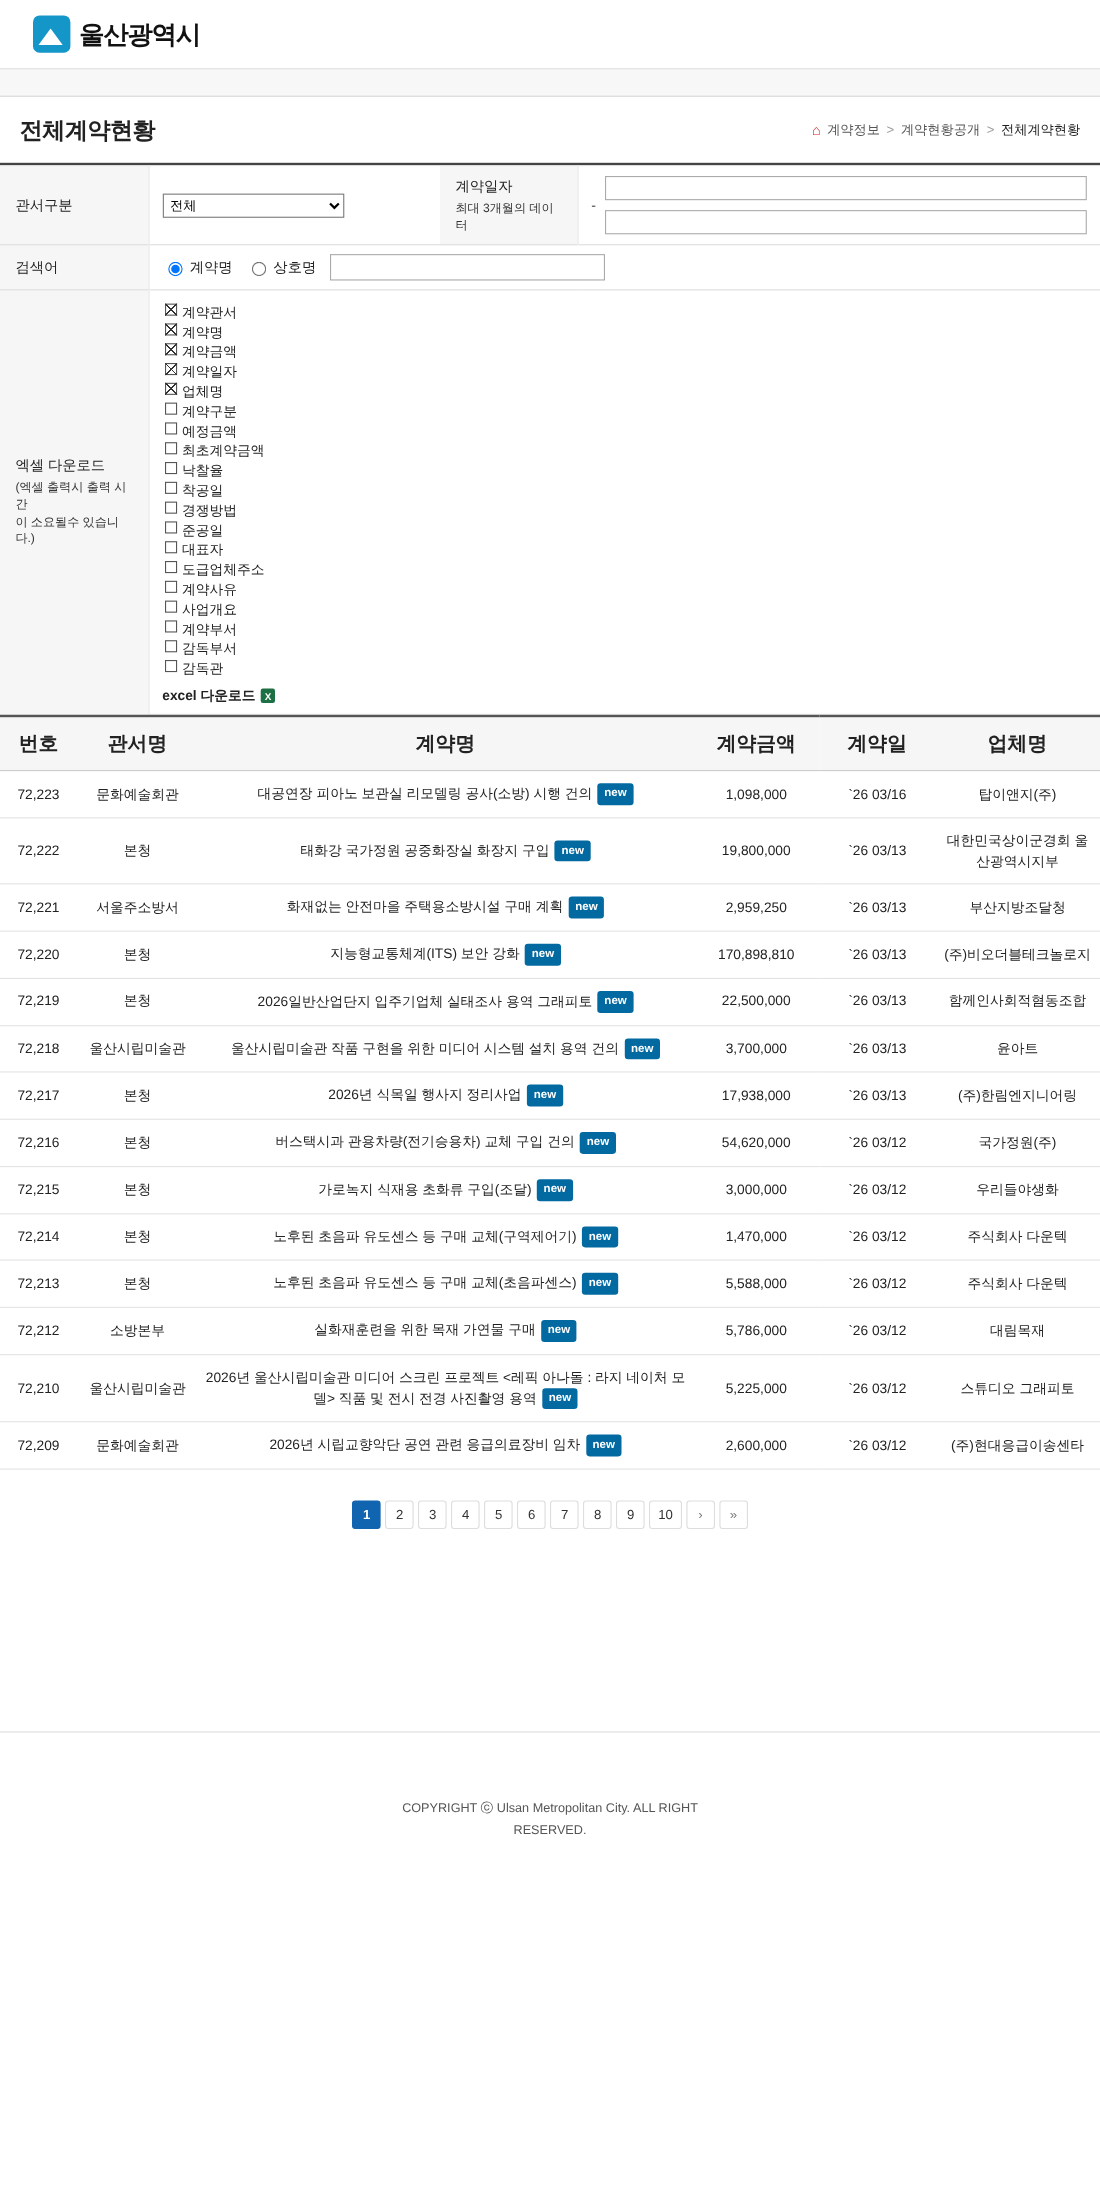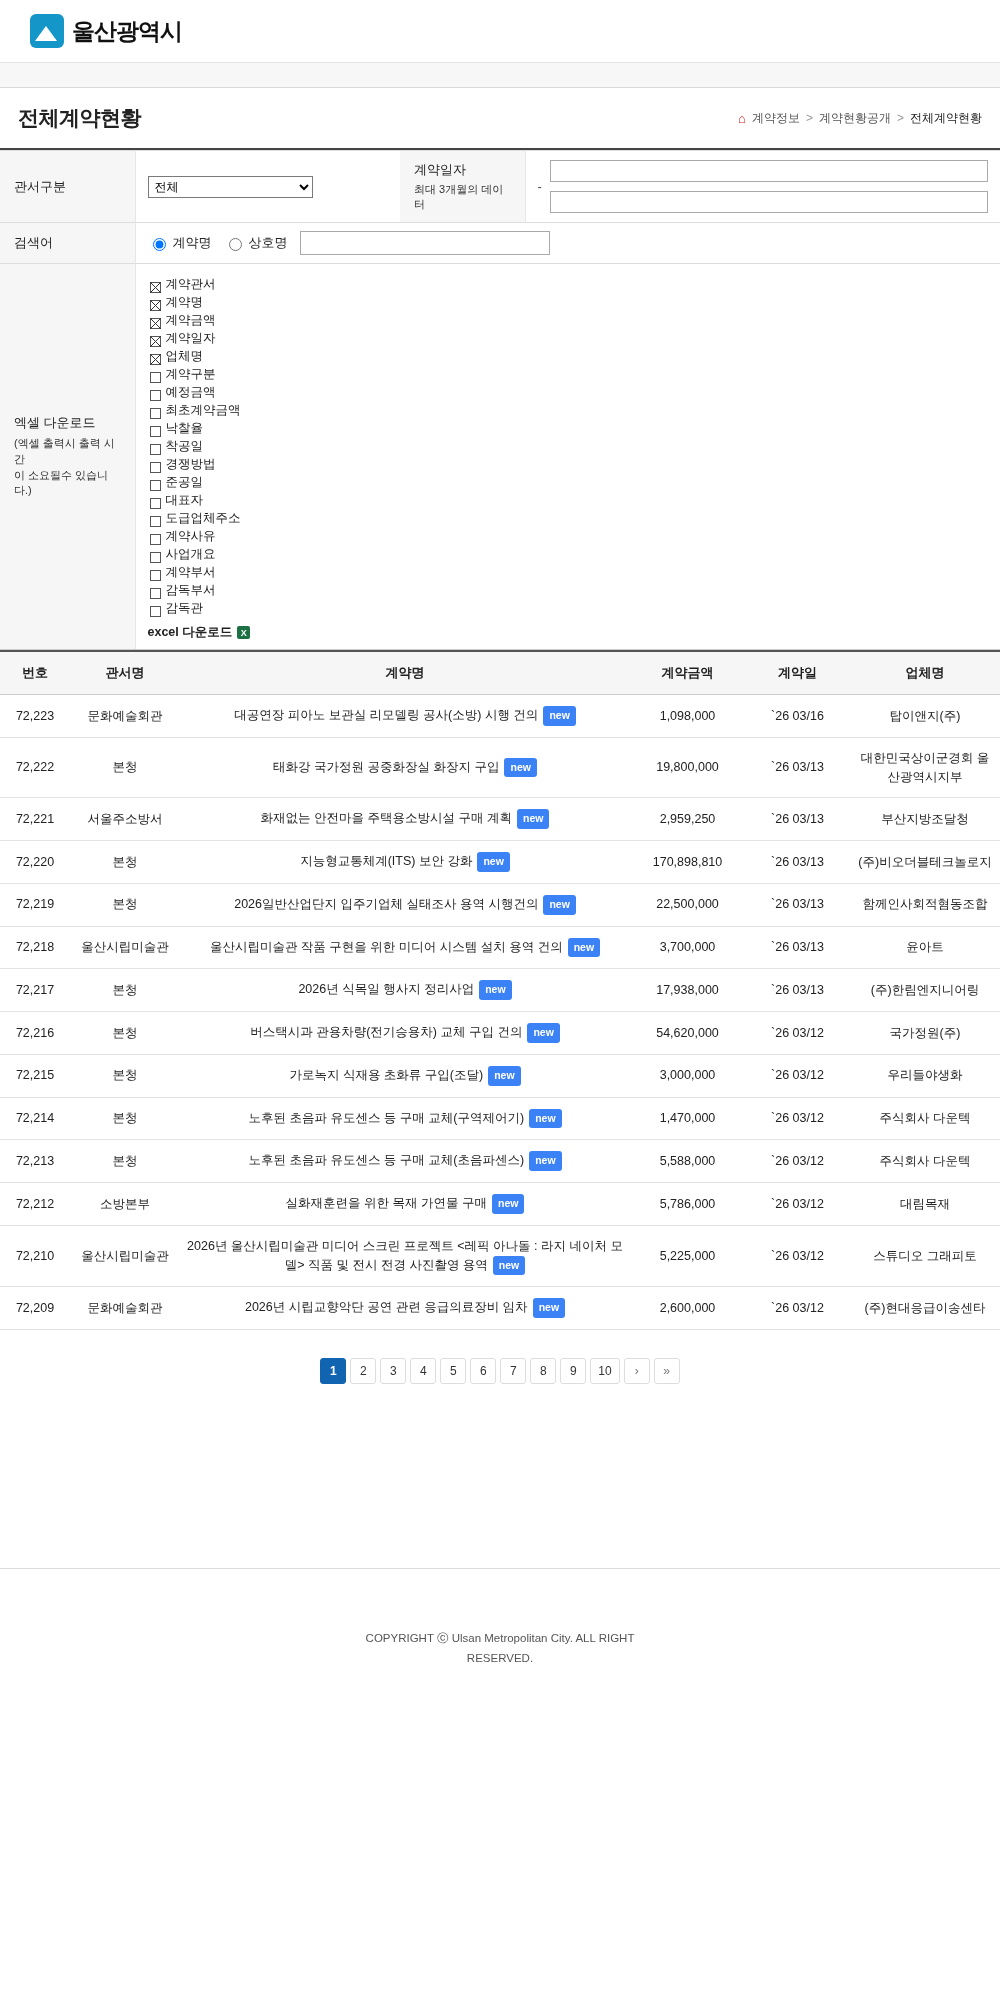--- a/index.html
+++ b/index.html
@@ -122,21 +122,21 @@
   }
   .dash { font-size: 13px; color: #444; }
   .radio-row { display: flex; align-items: center; gap: 4px; }
   .radio-row label { font-size: 13px; margin-right: 8px; }
   .kw-input { width: 250px; height: 24px; }
 
   
   .excel-th { vertical-align: middle !important; }
   .excel-note { font-size: 11px; color: #333; line-height: 1.45; margin-top: 4px; }
   .chk-list { display: flex; flex-direction: column; gap: 1px; padding: 4px 0 0 2px; }
-  .chk-item { display: flex; align-items: flex-end; gap: 5px; font-size: 12.5px; }
+  .chk-item { display: flex; align-items: flex-start; gap: 5px; font-size: 12.5px; }
   .box {
     width: 11px; height: 11px;
     border: 1px solid #555;
     background: #fff;
     display: inline-block;
     position: relative;
     flex: 0 0 auto;
   }
   .box.checked:after {
     content: "";
@@ -156,40 +156,40 @@
   }
 
   
   table.list {
     width: 100%;
     border-collapse: collapse;
     table-layout: fixed;
   }
   table.list th {
     background: #f6f6f6;
-    font-size: 13px;
+    font-size: 18px;
     font-weight: bold;
     padding: 12px 0;
     border-top: 2px solid #555;
     border-bottom: 1px solid #ccc;
     text-align: center;
   }
   table.list td {
     font-size: 12.5px;
     padding: 11px 6px;
     border-bottom: 1px solid #e3e3e3;
     text-align: center;
     vertical-align: middle;
     line-height: 1.5;
   }
   td.name { text-align: left; padding-left: 14px; padding-right: 10px; }
   td.amt { text-align: right; padding-right: 22px; }
   .badge-new {
     display: inline-block;
-    background: #3b82f6;
+    background: #0369a1;
     color: #fff;
     font-size: 10.5px;
     font-weight: bold;
     border-radius: 3px;
     padding: 2px 6px;
     margin-left: 5px;
     vertical-align: middle;
   }
 
   
@@ -441,21 +441,21 @@
         <td>72,220</td>
         <td>본청</td>
         <td class="name"><span>지능형교통체계(ITS) 보안 강화</span><span class="badge-new">new</span></td>
         <td class="amt">170,898,810</td>
         <td>`26 03/13</td>
         <td>(주)비오더블테크놀로지</td>
       </tr>
       <tr>
         <td>72,219</td>
         <td>본청</td>
-        <td class="name"><span>2026일반산업단지 입주기업체 실태조사 용역 시행건의</span><span class="badge-new">new</span></td>
+        <td class="name"><span>2026일반산업단지 입주기업체 실태조사 용역 그래피토</span><span class="badge-new">new</span></td>
         <td class="amt">22,500,000</td>
         <td>`26 03/13</td>
         <td>함께인사회적혐동조합</td>
       </tr>
       <tr>
         <td>72,218</td>
         <td>울산시립미술관</td>
         <td class="name"><span>울산시립미술관 작품 구현을 위한 미디어 시스템 설치 용역 건의</span><span class="badge-new">new</span></td>
         <td class="amt">3,700,000</td>
         <td>`26 03/13</td>

